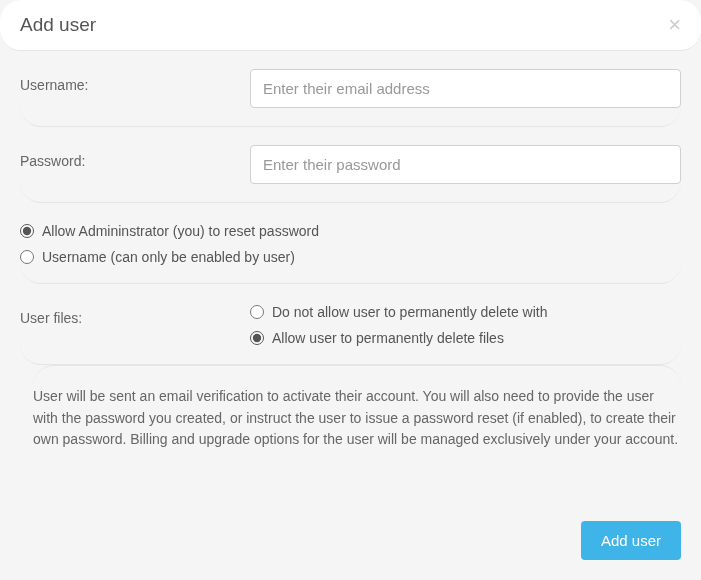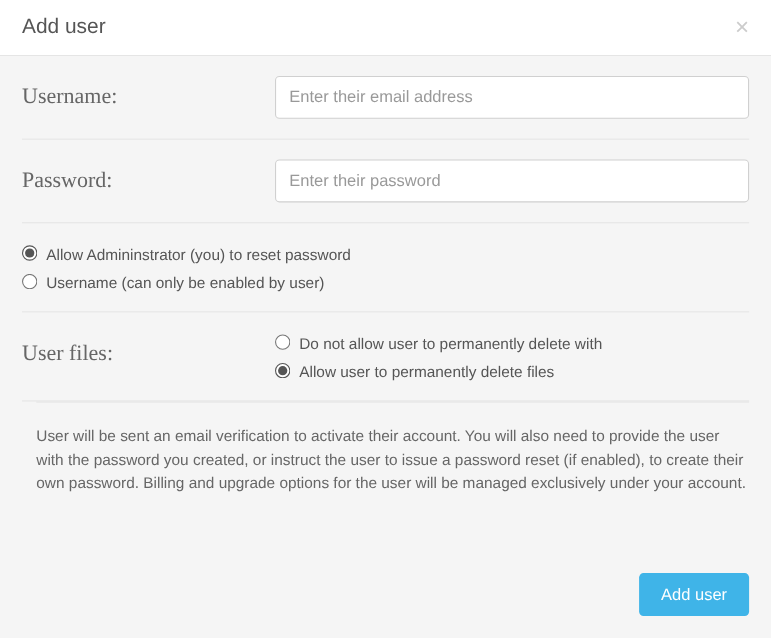--- a/index.html
+++ b/index.html
@@ -1,18 +1,19 @@
 <!DOCTYPE html>
 <html><head>
   <meta charset="utf-8">
   <style>
     * {
       box-sizing: border-box;
       margin: 0;
       padding: 0;
+      border-radius: 21px;
     }
     body {
       font-family: 'Segoe UI', 'Helvetica Neue', Arial, sans-serif;
       background: #f5f5f5;
       width: 701px;
       height: 580px;
       color: #555;
       font-size: 14px;
     }
     .modal {
@@ -53,24 +54,23 @@
       align-items: flex-start;
       padding: 18px 0;
       border-bottom: 1px solid #e5e5e5;
     }
     .form-row:last-of-type {
       border-bottom: none;
     }
     .form-label {
       width: 230px;
       color: #666;
-      font-size: 20px;
+      font-size: 14px;
       padding-top: 8px;
       flex-shrink: 0;
-      font-family: Liberation Serif, serif;
     }
     .form-control-wrap {
       flex: 1;
     }
     .text-input {
       width: 100%;
       padding: 10px 12px;
       border: 1px solid #d0d0d0;
       border-radius: 4px;
       font-size: 15px;
@@ -82,20 +82,21 @@
       color: #999;
     }
     .radio-group {
       display: flex;
       flex-direction: column;
       gap: 10px;
       padding-top: 2px;
     }
     .radio-option {
       display: flex;
+      align-items: center;
       gap: 8px;
       cursor: pointer;
     }
     .radio-option input[type="radio"] {
       width: 14px;
       height: 14px;
       cursor: pointer;
       accent-color: #555;
     }
     .radio-option span {

